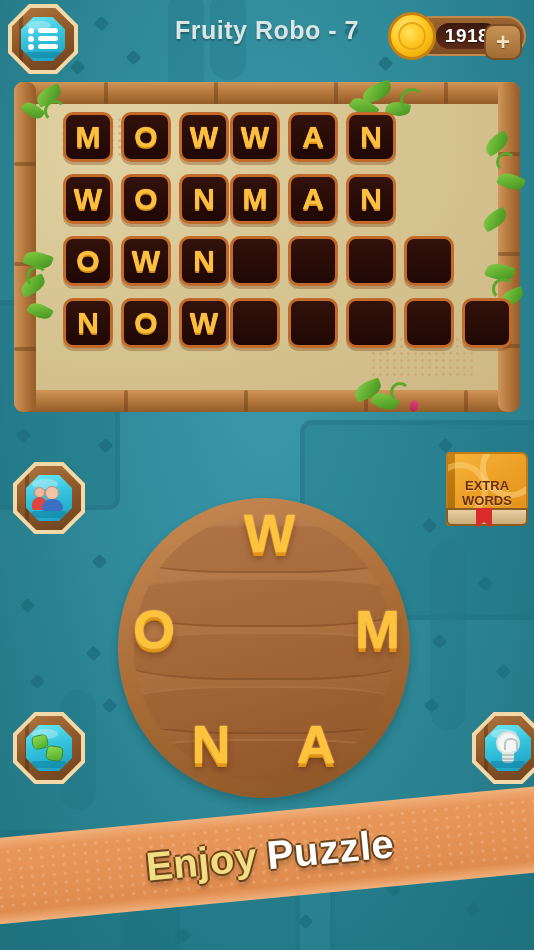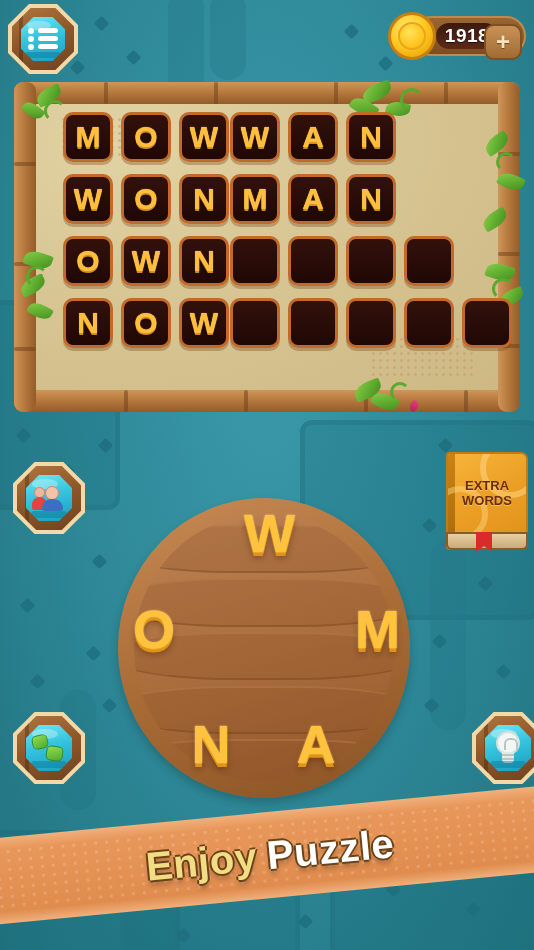--- a/index.html
+++ b/index.html
@@ -187,21 +187,21 @@
   .bulb-icon { position:relative; width:30px; height:34px; }
   .bulb-top { position:absolute; left:3px; top:0; width:24px; height:24px;
     border-radius:50%; background:#f2f6f4; border:2px solid #d6e0dc; }
   .bulb-top::after{ content:""; position:absolute; left:6px; top:5px; width:10px; height:10px;
     border:2px solid #b9c6c2; border-bottom:none; border-radius:6px 6px 0 0; }
   .bulb-base { position:absolute; left:9px; top:21px; width:12px; height:11px;
     background:#e3ebe7; border-radius:0 0 4px 4px; }
   .bulb-base i { position:absolute; left:0; width:100%; height:2px; background:#b9c6c2; }
 
   
-  #book { position:absolute; right:6px; top:452px; width:82px; height:98px; z-index:12;margin-left:8px; }
+  #book { position:absolute; right:6px; top:452px; width:82px; height:74px; z-index:12;margin-left:8px; }
   .book-cover {
     position:absolute; inset:0; border-radius:4px 7px 7px 4px;
     background:linear-gradient(150deg,#f6b53c 0%,#eda026 45%,#de8f18 100%);
     border:2px solid #c57a12;
     overflow:hidden;
   }
   .book-cover::before{
     content:""; position:absolute; right:-14px; top:-16px; width:48px; height:48px;
     border:6px solid rgba(255,214,130,.55); border-radius:50%;
   }
@@ -333,20 +333,21 @@
         <i style="top:1px;"></i>
           <b style="top:1px;"></b>
         <i style="top:9px;"></i>
           <b style="top:9px;"></b>
         <i style="top:17px;"></i>
           <b style="top:17px;"></b>
       </div>
     </div>
   </div>
 
+  <div id="title">Fruity Robo - 7</div>
 
   <div id="coinbar">
     <div class="coin-track">
       <div class="coin-track-inner">
         <span id="coin-amount">1918</span>
       </div>
       <div class="plus-btn">+</div>
     </div>
     <div class="coin-circle"></div>
   </div>

